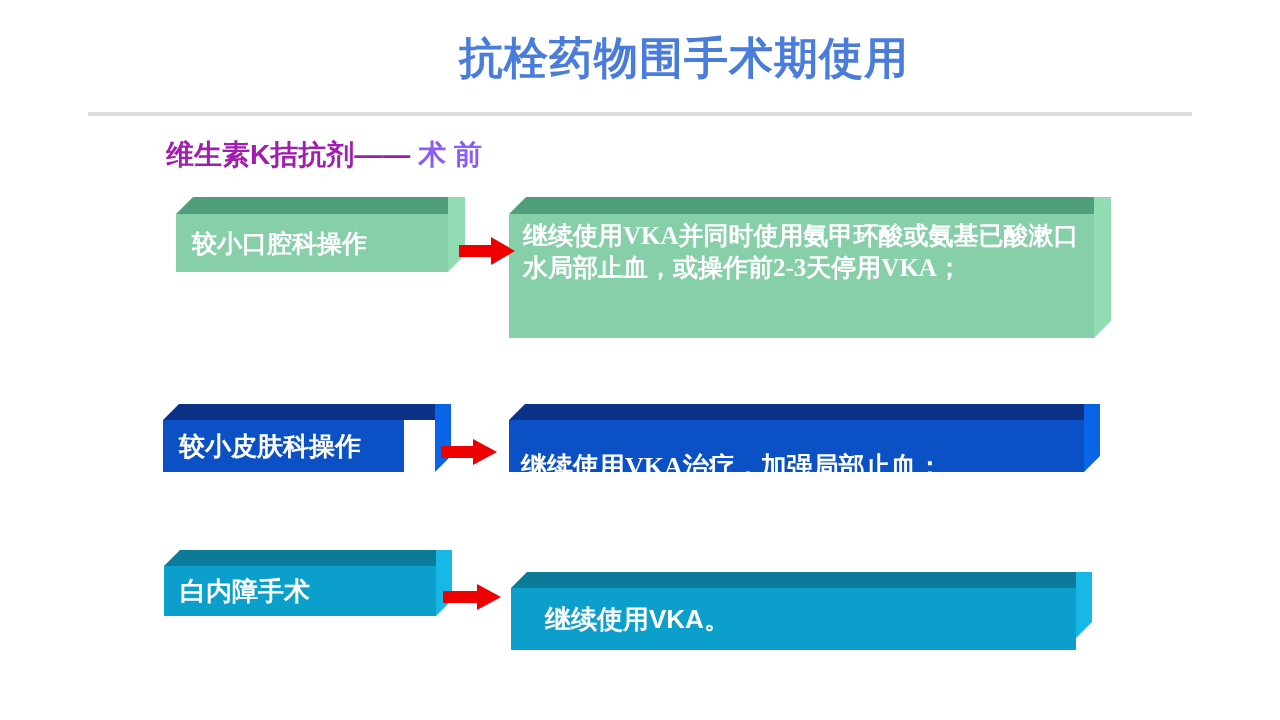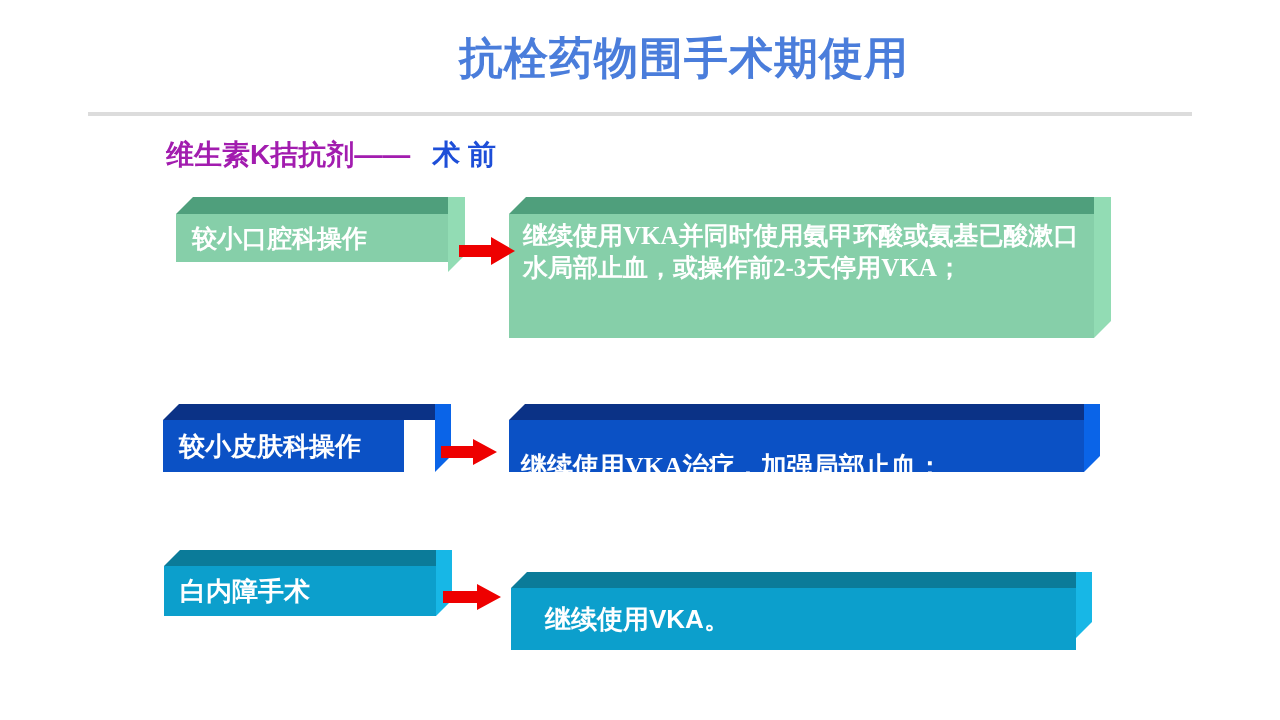--- a/index.html
+++ b/index.html
@@ -51,21 +51,21 @@
   .subtitle {
     position: absolute;
     left: 166px;
     top: 138px;
     font-size: 28px;
     font-weight: bold;
     white-space: nowrap;
     line-height: 1.2;
   }
   .subtitle .sub-main { color: #a21caf; }
-  .subtitle .sub-accent { color: #1d4ed8; margin-left: 22px; }
+  .subtitle .sub-accent { color: #8b5cf6; margin-left: 8px; }
 
   
   .row { position: absolute; }
 
   .box3d {
     position: absolute;
     box-sizing: border-box;
   }
   
   .box3d .face {
@@ -136,21 +136,21 @@
   <div class="slide-title">抗栓药物围手术期使用</div>
 
   <div class="title-rule"></div>
 
   <div class="subtitle">
     <span class="sub-main">维生素K拮抗剂——</span><span class="sub-accent">术 前</span>
   </div>
 
   <div class="row">
 
-    <div class="box3d" style="left:176px; top:214px; width:272px; height:48px;">
+    <div class="box3d" style="left:176px; top:214px; width:272px; height:58px;">
       <div class="top">
         <i class="g-top" style="left:0; top:-17px; width:272px; height:17px;
               clip-path: polygon(17px 0, 289px 0, 272px 17px, 0 17px);"></i>
         <i class="g-side" style="left:272px; top:-17px; width:17px; height:75px;
               clip-path: polygon(0 0, 17px 0, 17px 58px, 0 75px);"></i>
       </div>
       <div class="face g-front">
         <span class="box-text serif-text" style="font-size:25px; margin-left:16px;">较小口腔科操作</span>
       </div>
     </div>

